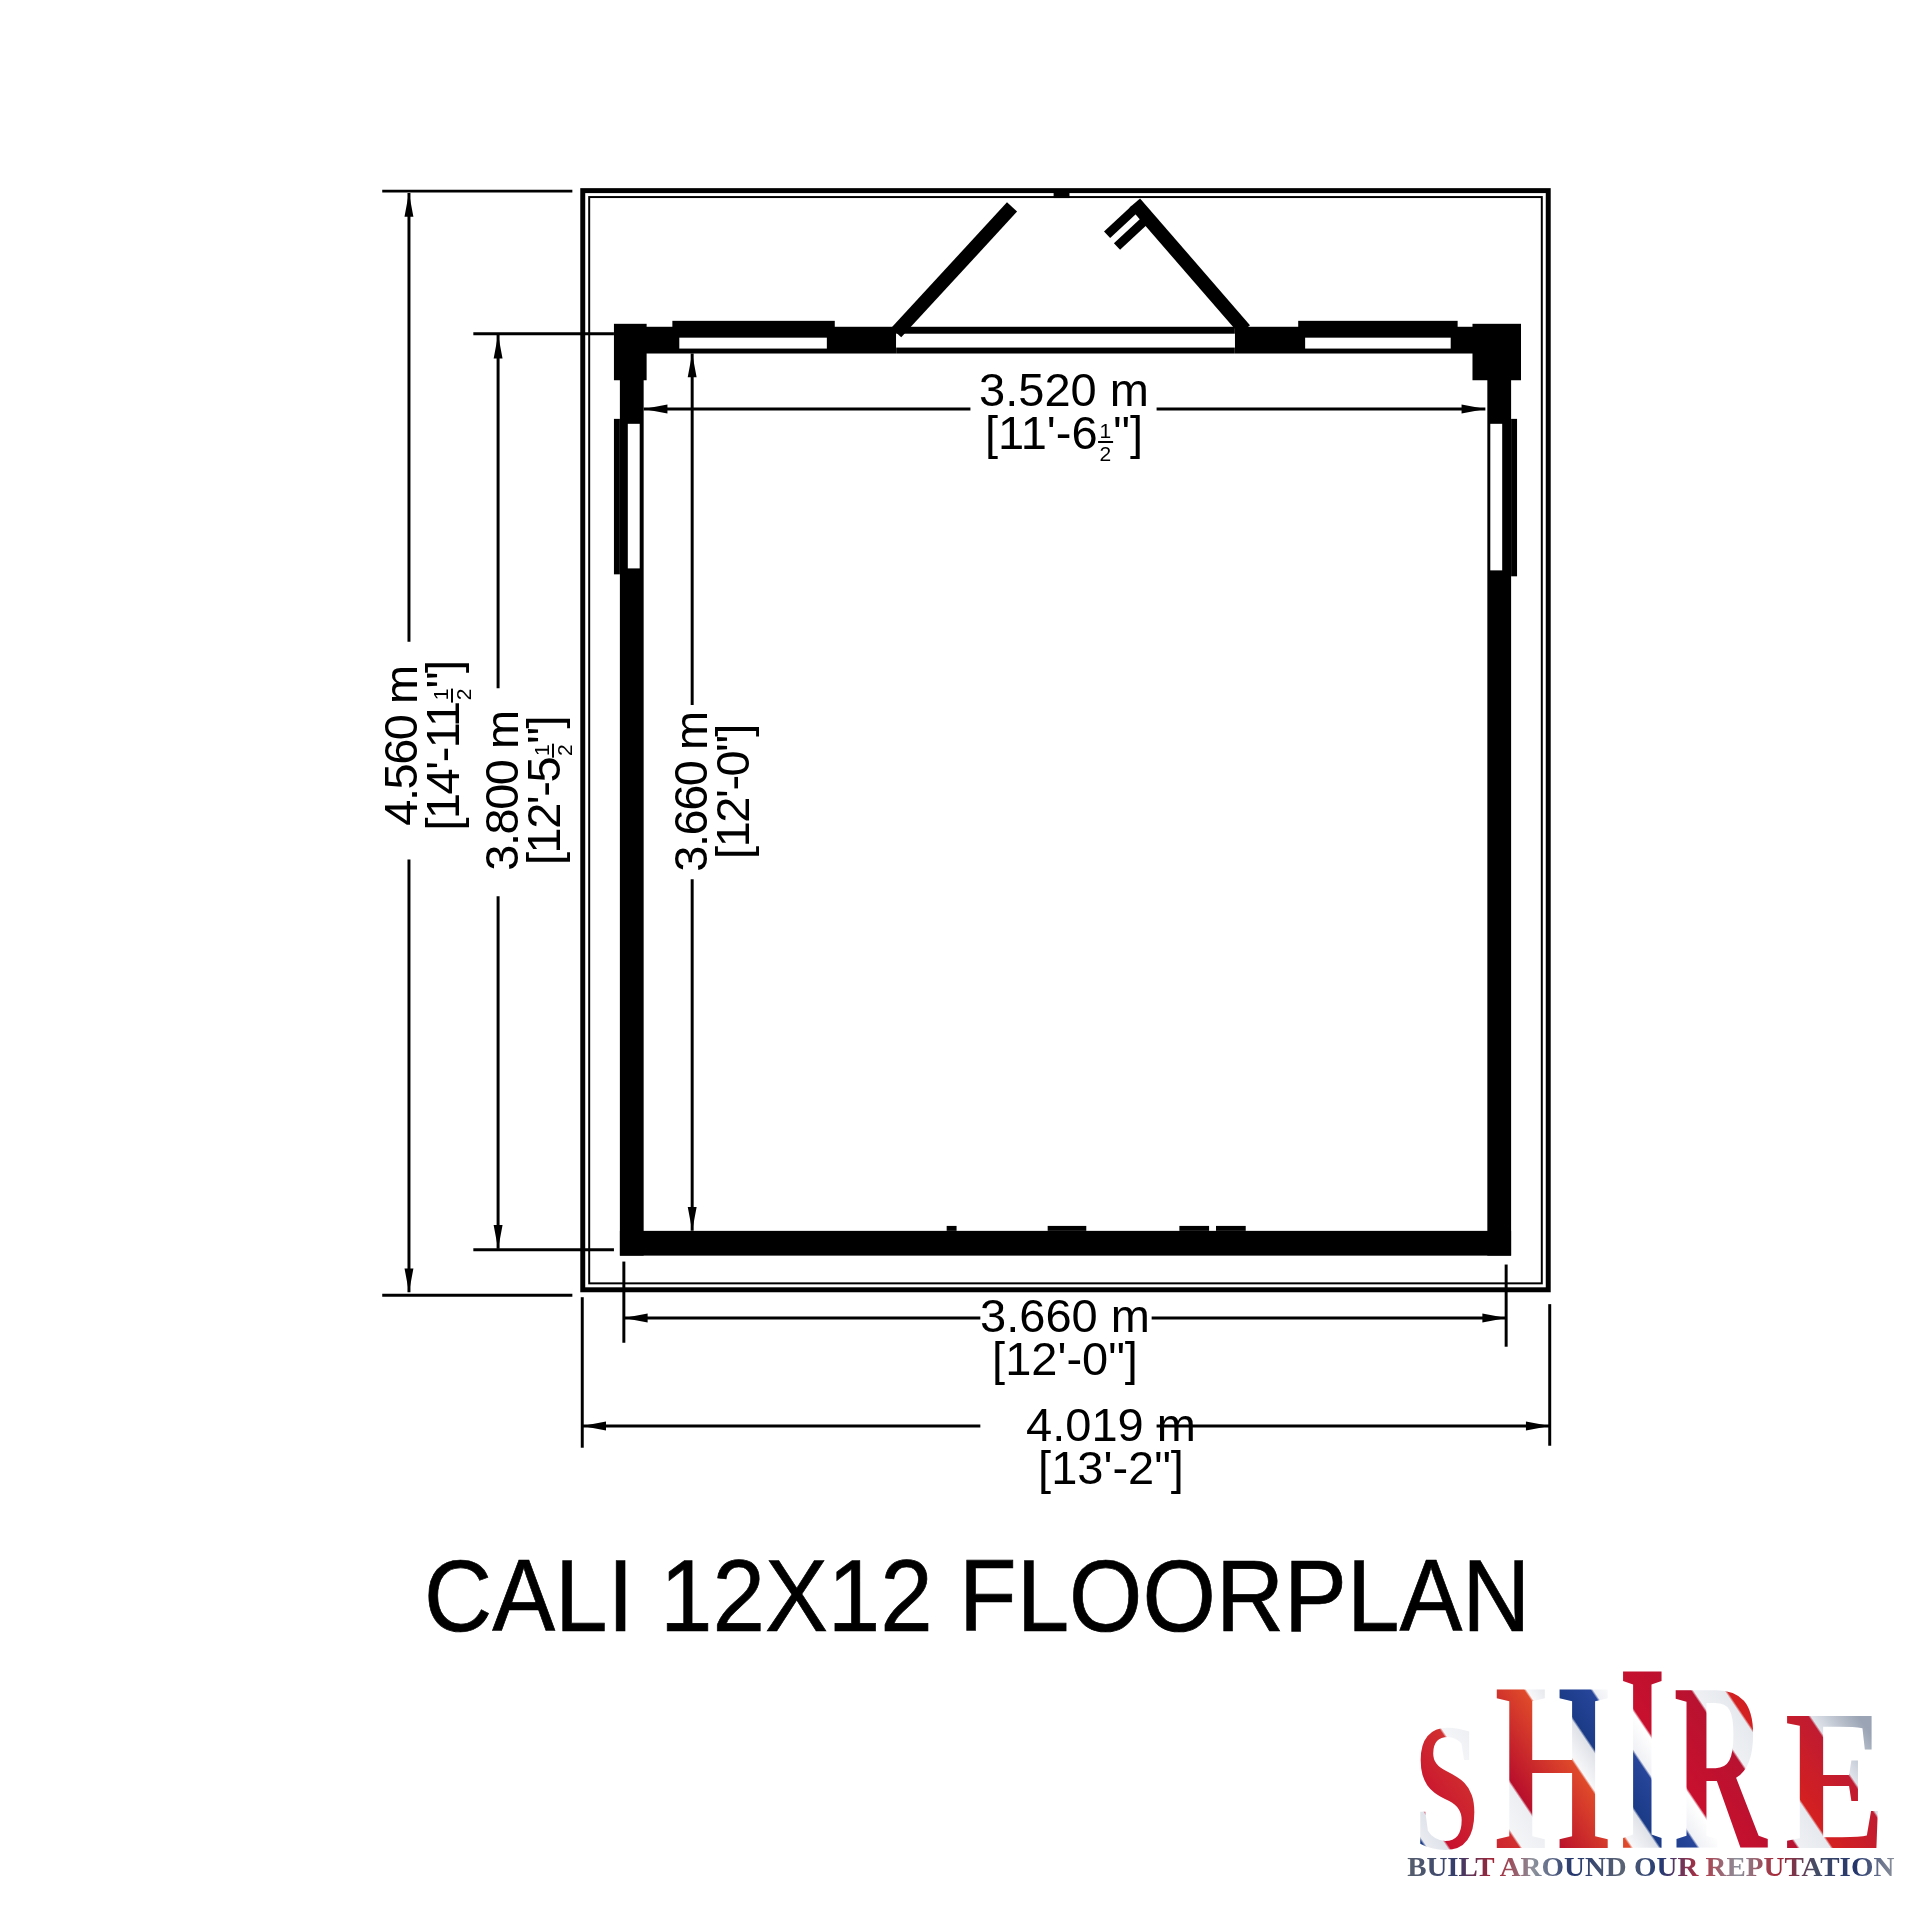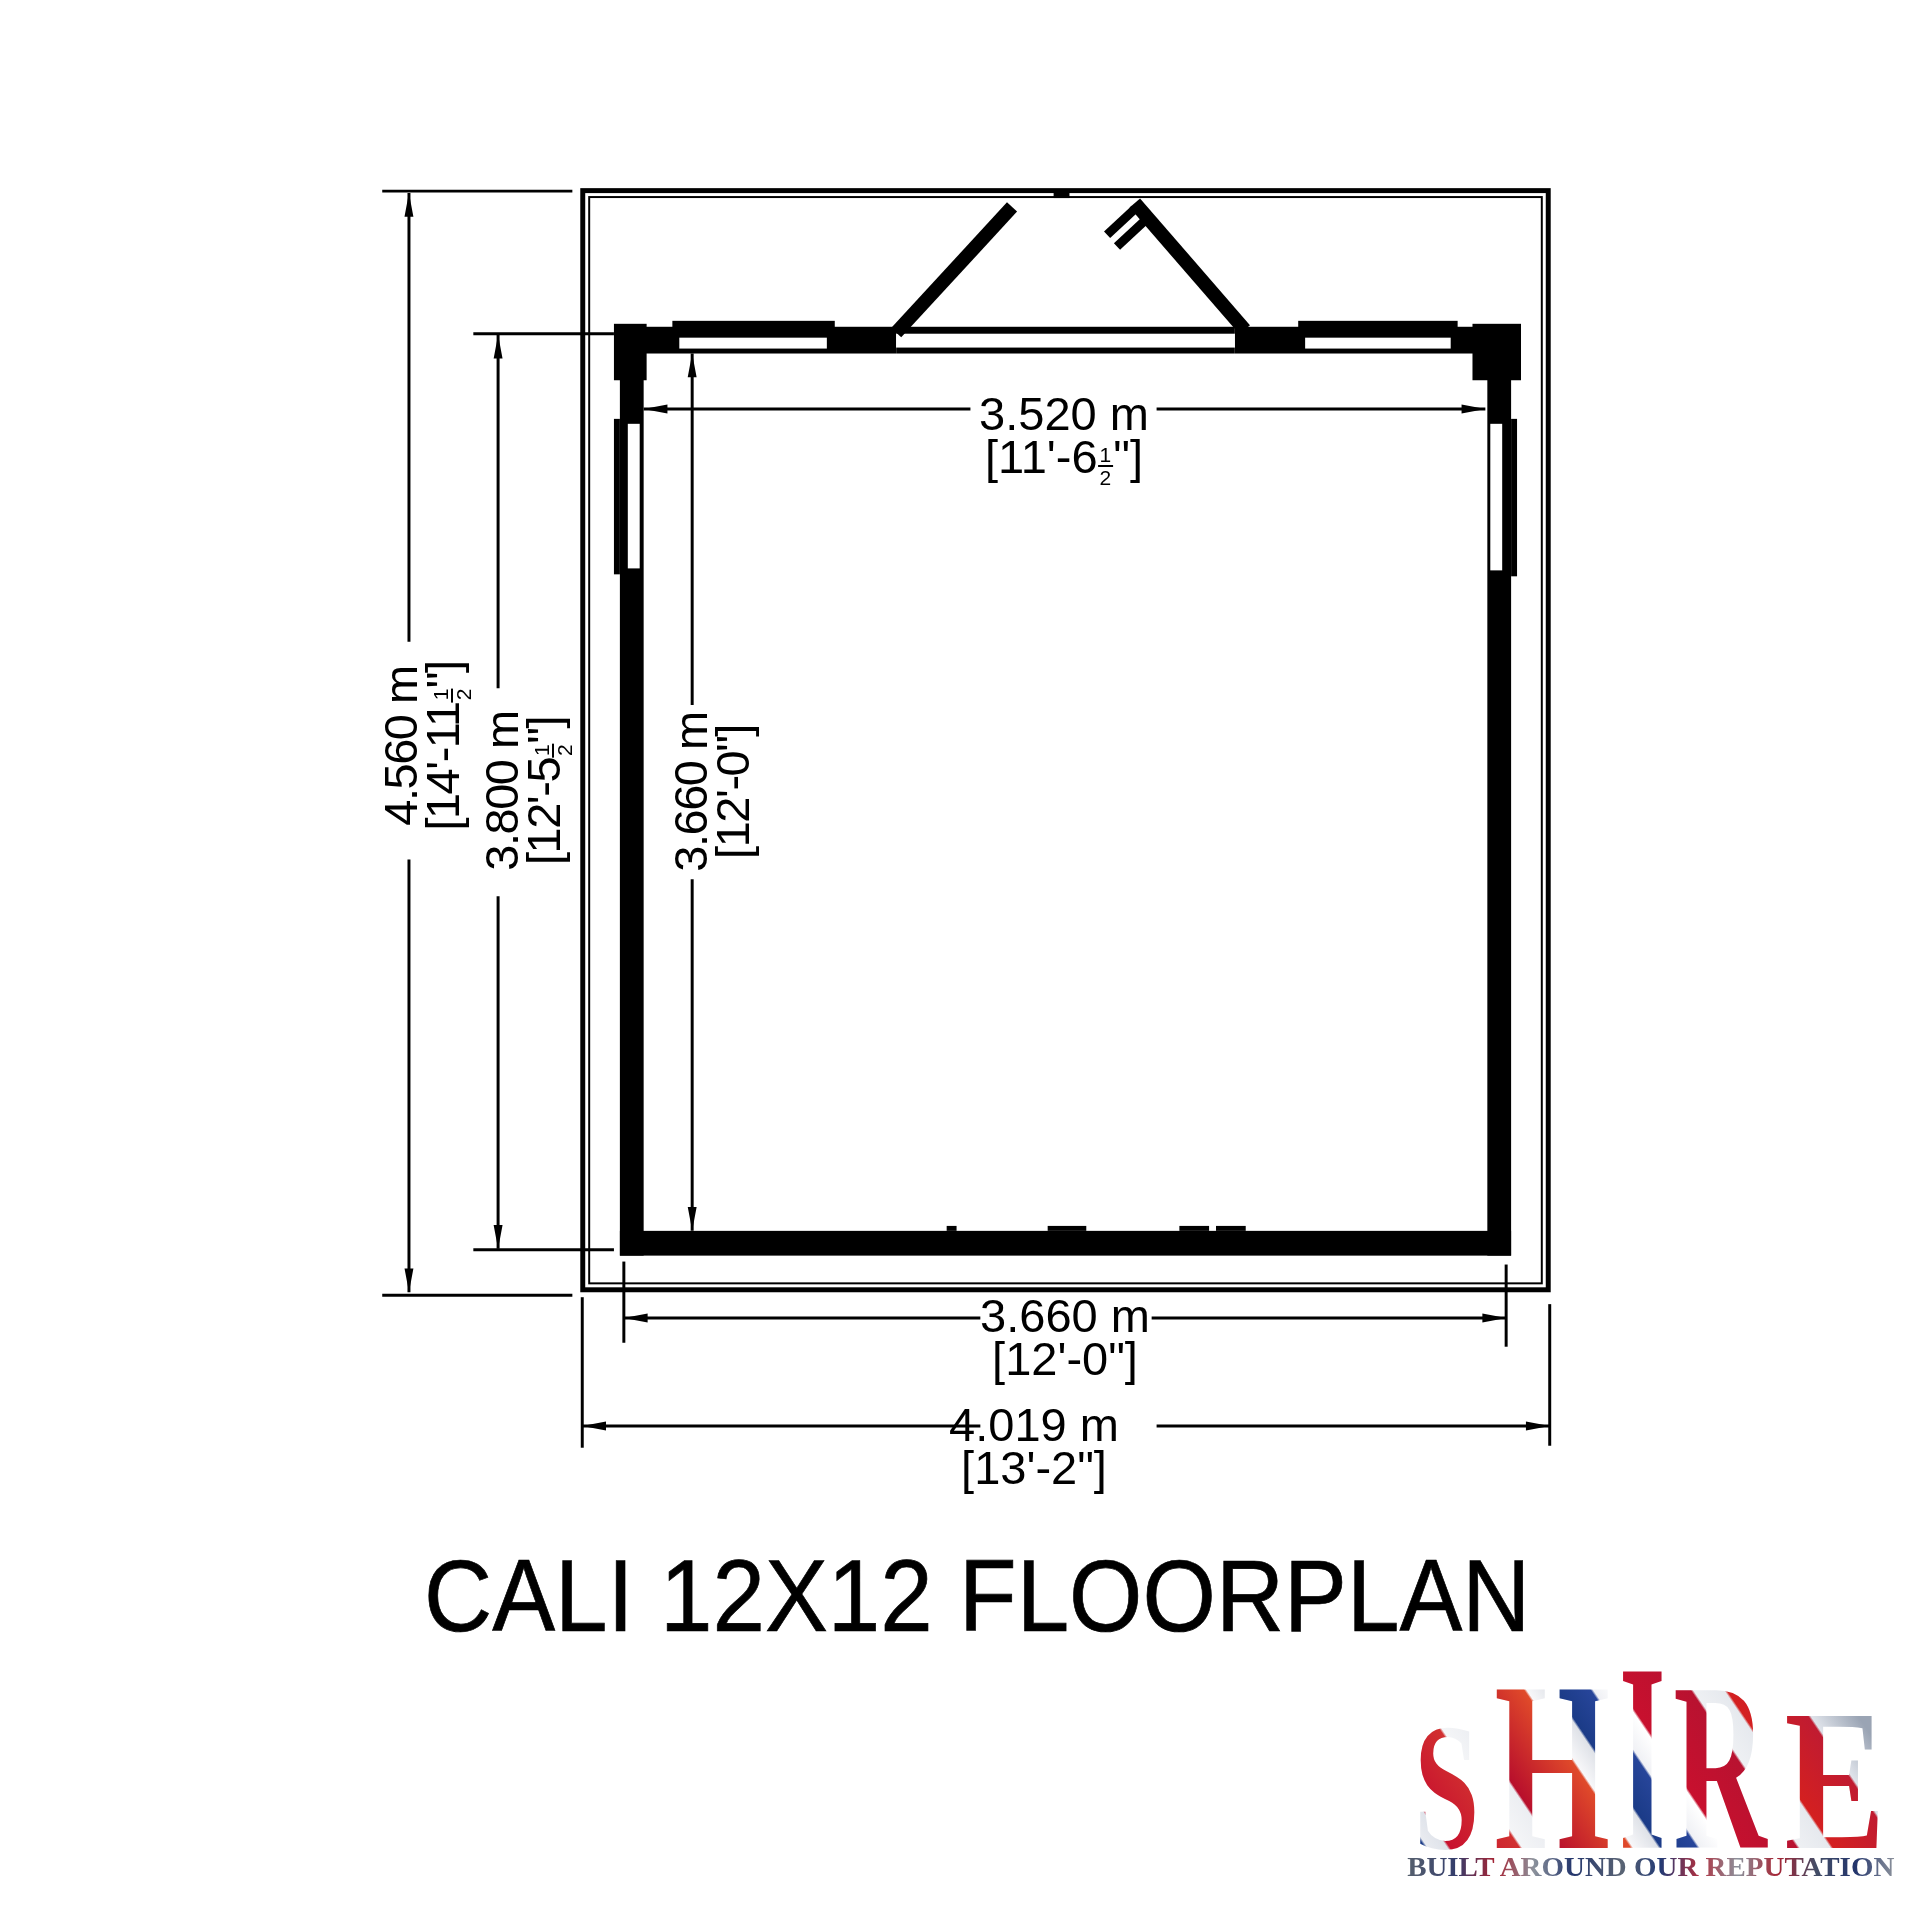--- a/index.html
+++ b/index.html
@@ -144,21 +144,21 @@
   <g font-family="'Liberation Serif',serif" font-weight="bold" fill="url(#flag)">
     <text x="1428" y="1866" font-size="184" textLength="66" lengthAdjust="spacingAndGlyphs">S</text>
     <text x="1509" y="1866" font-size="245" textLength="117" lengthAdjust="spacingAndGlyphs">H</text>
     <text x="1635" y="1866" font-size="272" textLength="47" lengthAdjust="spacingAndGlyphs">I</text>
     <text x="1690" y="1866" font-size="242" textLength="94" lengthAdjust="spacingAndGlyphs">R</text>
     <text x="1802" y="1866" font-size="204" textLength="102" lengthAdjust="spacingAndGlyphs">E</text>
     <text x="1421" y="1895" font-size="27" textLength="492" lengthAdjust="spacingAndGlyphs" fill="url(#tag)">BUILT AROUND OUR REPUTATION</text>
   </g>
 </svg>
 
-<div class="lbl" style="left:1064px;top:392px">3.520 m<br>[11'-6<span class="fr"><b>1</b><i>2</i></span>"]</div>
+<div class="lbl" style="left:1064px;top:368px">3.520 m<br>[11'-6<span class="fr"><b>1</b><i>2</i></span>"]</div>
 <div class="lbl" style="left:1065px;top:1294px">3.660 m<br>[12'-0"]</div>
-<div class="lbl" style="left:1034px;top:1403px">4.019 m<br>[13'-2"]</div>
+<div class="lbl" style="left:1111px;top:1403px">4.019 m<br>[13'-2"]</div>
 <div class="rot" style="left:427px;top:746px">4.560 m<br>[14'-11<span class="fr"><b>1</b><i>2</i></span>"]</div>
 <div class="rot" style="left:528px;top:791px">3.800 m<br>[12'-5<span class="fr"><b>1</b><i>2</i></span>"]</div>
 <div class="rot" style="left:712px;top:792px">3.660 m<br>[12'-0"]</div>
 <div id="title">CALI 12X12 FLOORPLAN</div>
 </div>
 
 
 </body></html>

